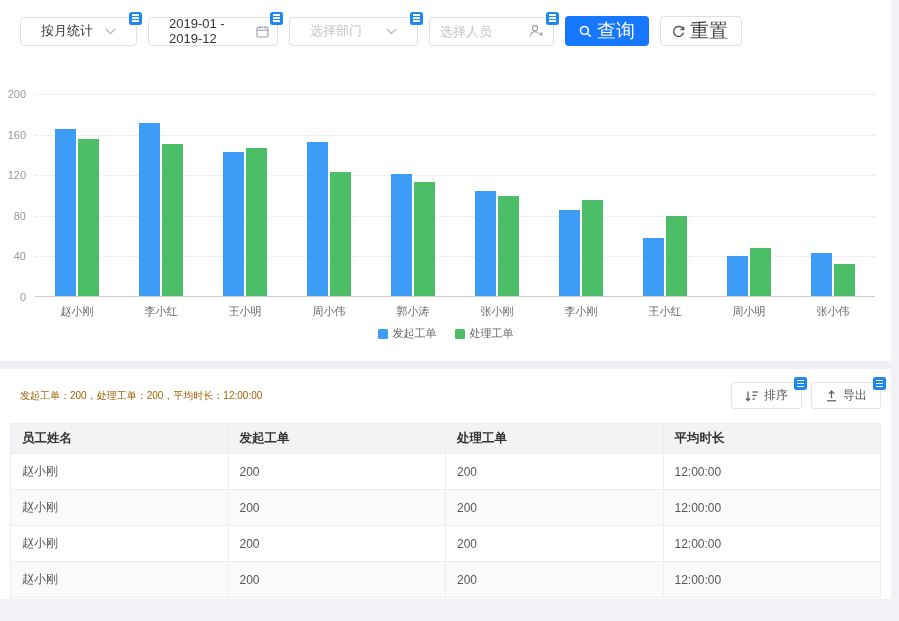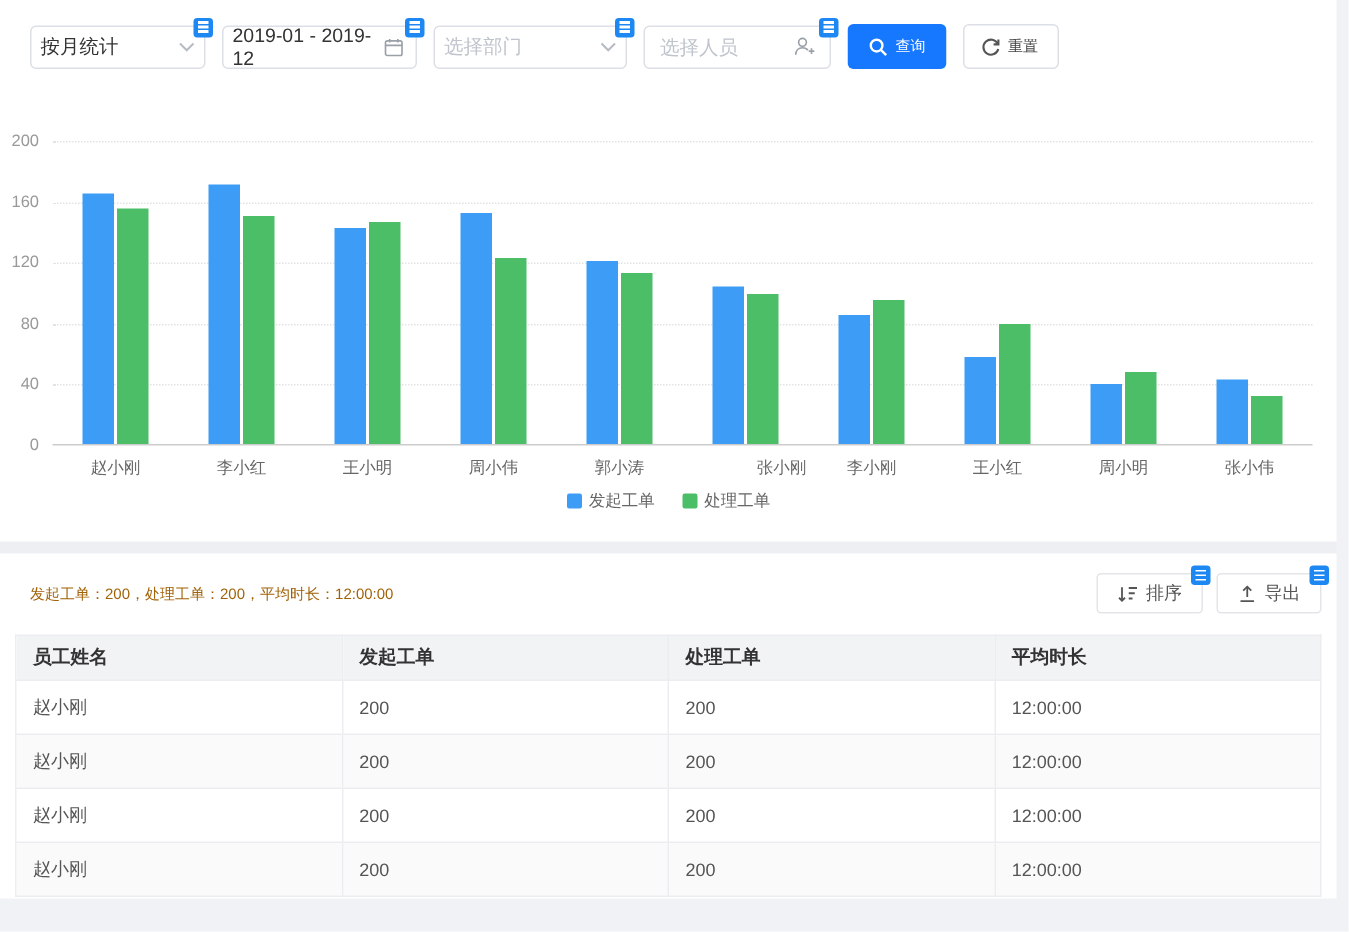--- a/index.html
+++ b/index.html
@@ -15,36 +15,36 @@
   .card { background:#fff; position:relative; overflow:hidden; }
   .card-top { height:361px; }
   .h-divider { height:8px; background:#edeff3; }
   .card-bottom { height:230px; }
 
   
   .toolbar { position:absolute; top:16px; left:20px; display:flex; align-items:center; }
   .ctrl {
     position:relative; height:29px; border:1px solid #dcdfe6; border-radius:4px;
     background:#fff; display:flex; align-items:center; font-size:13px; color:#333;
-    padding:0 6px; margin-right:11px;
+    padding:0 20px; margin-right:11px;
   }
   .placeholder { color:#bfc4cc; }
   .ctrl-stat { width:117px; }
   .ctrl-date { width:130px; padding-right:8px; }
   .ctrl-dept { width:129px; }
   .ctrl-person { width:125px; padding:0; }
   .ctrl-person input {
     border:none; outline:none; width:92px; height:100%; font-size:13px;
     padding:0 0 0 10px; color:#333; background:transparent;
     font-family:"Liberation Sans","DejaVu Sans",sans-serif;
   }
   .ctrl-person input::placeholder { color:#bfc4cc; }
   .icon-right { margin-left:auto; display:flex; align-items:center; }
   .btn {
-    height:30px; border-radius:4px; font-size:10px; display:flex; align-items:center;
+    height:30px; border-radius:4px; font-size:19px; display:flex; align-items:center;
     gap:5px; padding:0 13px; cursor:pointer; border:1px solid transparent; margin-right:11px;
     background:#fff;
   }
   .btn-primary { background:#1677ff; color:#fff; }
   .btn-plain { border-color:#dcdfe6; color:#444;padding-left:11px; }
 
   
   .badge {
     position:absolute; top:-6px; right:-6px; width:13px; height:13px;
     background:#1d87f2; border-radius:2.5px; z-index:3;
@@ -206,21 +206,21 @@
           <div class="bar" style="left: 715px; width: 21px; height: 47.705px; background: rgb(77, 190, 104);"></div>
           <div class="bar" style="left: 776px; width: 21px; height: 42.63px; background: rgb(61, 157, 246);"></div>
           <div class="bar" style="left: 799px; width: 21px; height: 32.48px; background: rgb(77, 190, 104);"></div>
         </div>
       <div class="chart-x-axis">
           <div class="xtick" style="left: 0px; width: 84px;">赵小刚</div>
           <div class="xtick" style="left: 84px; width: 84px;">李小红</div>
           <div class="xtick" style="left: 168px; width: 84px;">王小明</div>
           <div class="xtick" style="left: 252px; width: 84px;">周小伟</div>
           <div class="xtick" style="left: 336px; width: 84px;">郭小涛</div>
-          <div class="xtick" style="left: 444px; width: 84px;">张小刚</div>
+          <div class="xtick" style="left: 420px; width: 84px;">张小刚</div>
           <div class="xtick" style="left: 504px; width: 84px;">李小刚</div>
           <div class="xtick" style="left: 588px; width: 84px;">王小红</div>
           <div class="xtick" style="left: 672px; width: 84px;">周小明</div>
           <div class="xtick" style="left: 756px; width: 84px;">张小伟</div>
         </div>
       <div class="chart-legend">
           <div class="legend-item">
             <span class="legend-swatch" style="background: rgb(61, 157, 246);"></span>
             <span>发起工单</span>
           </div>

